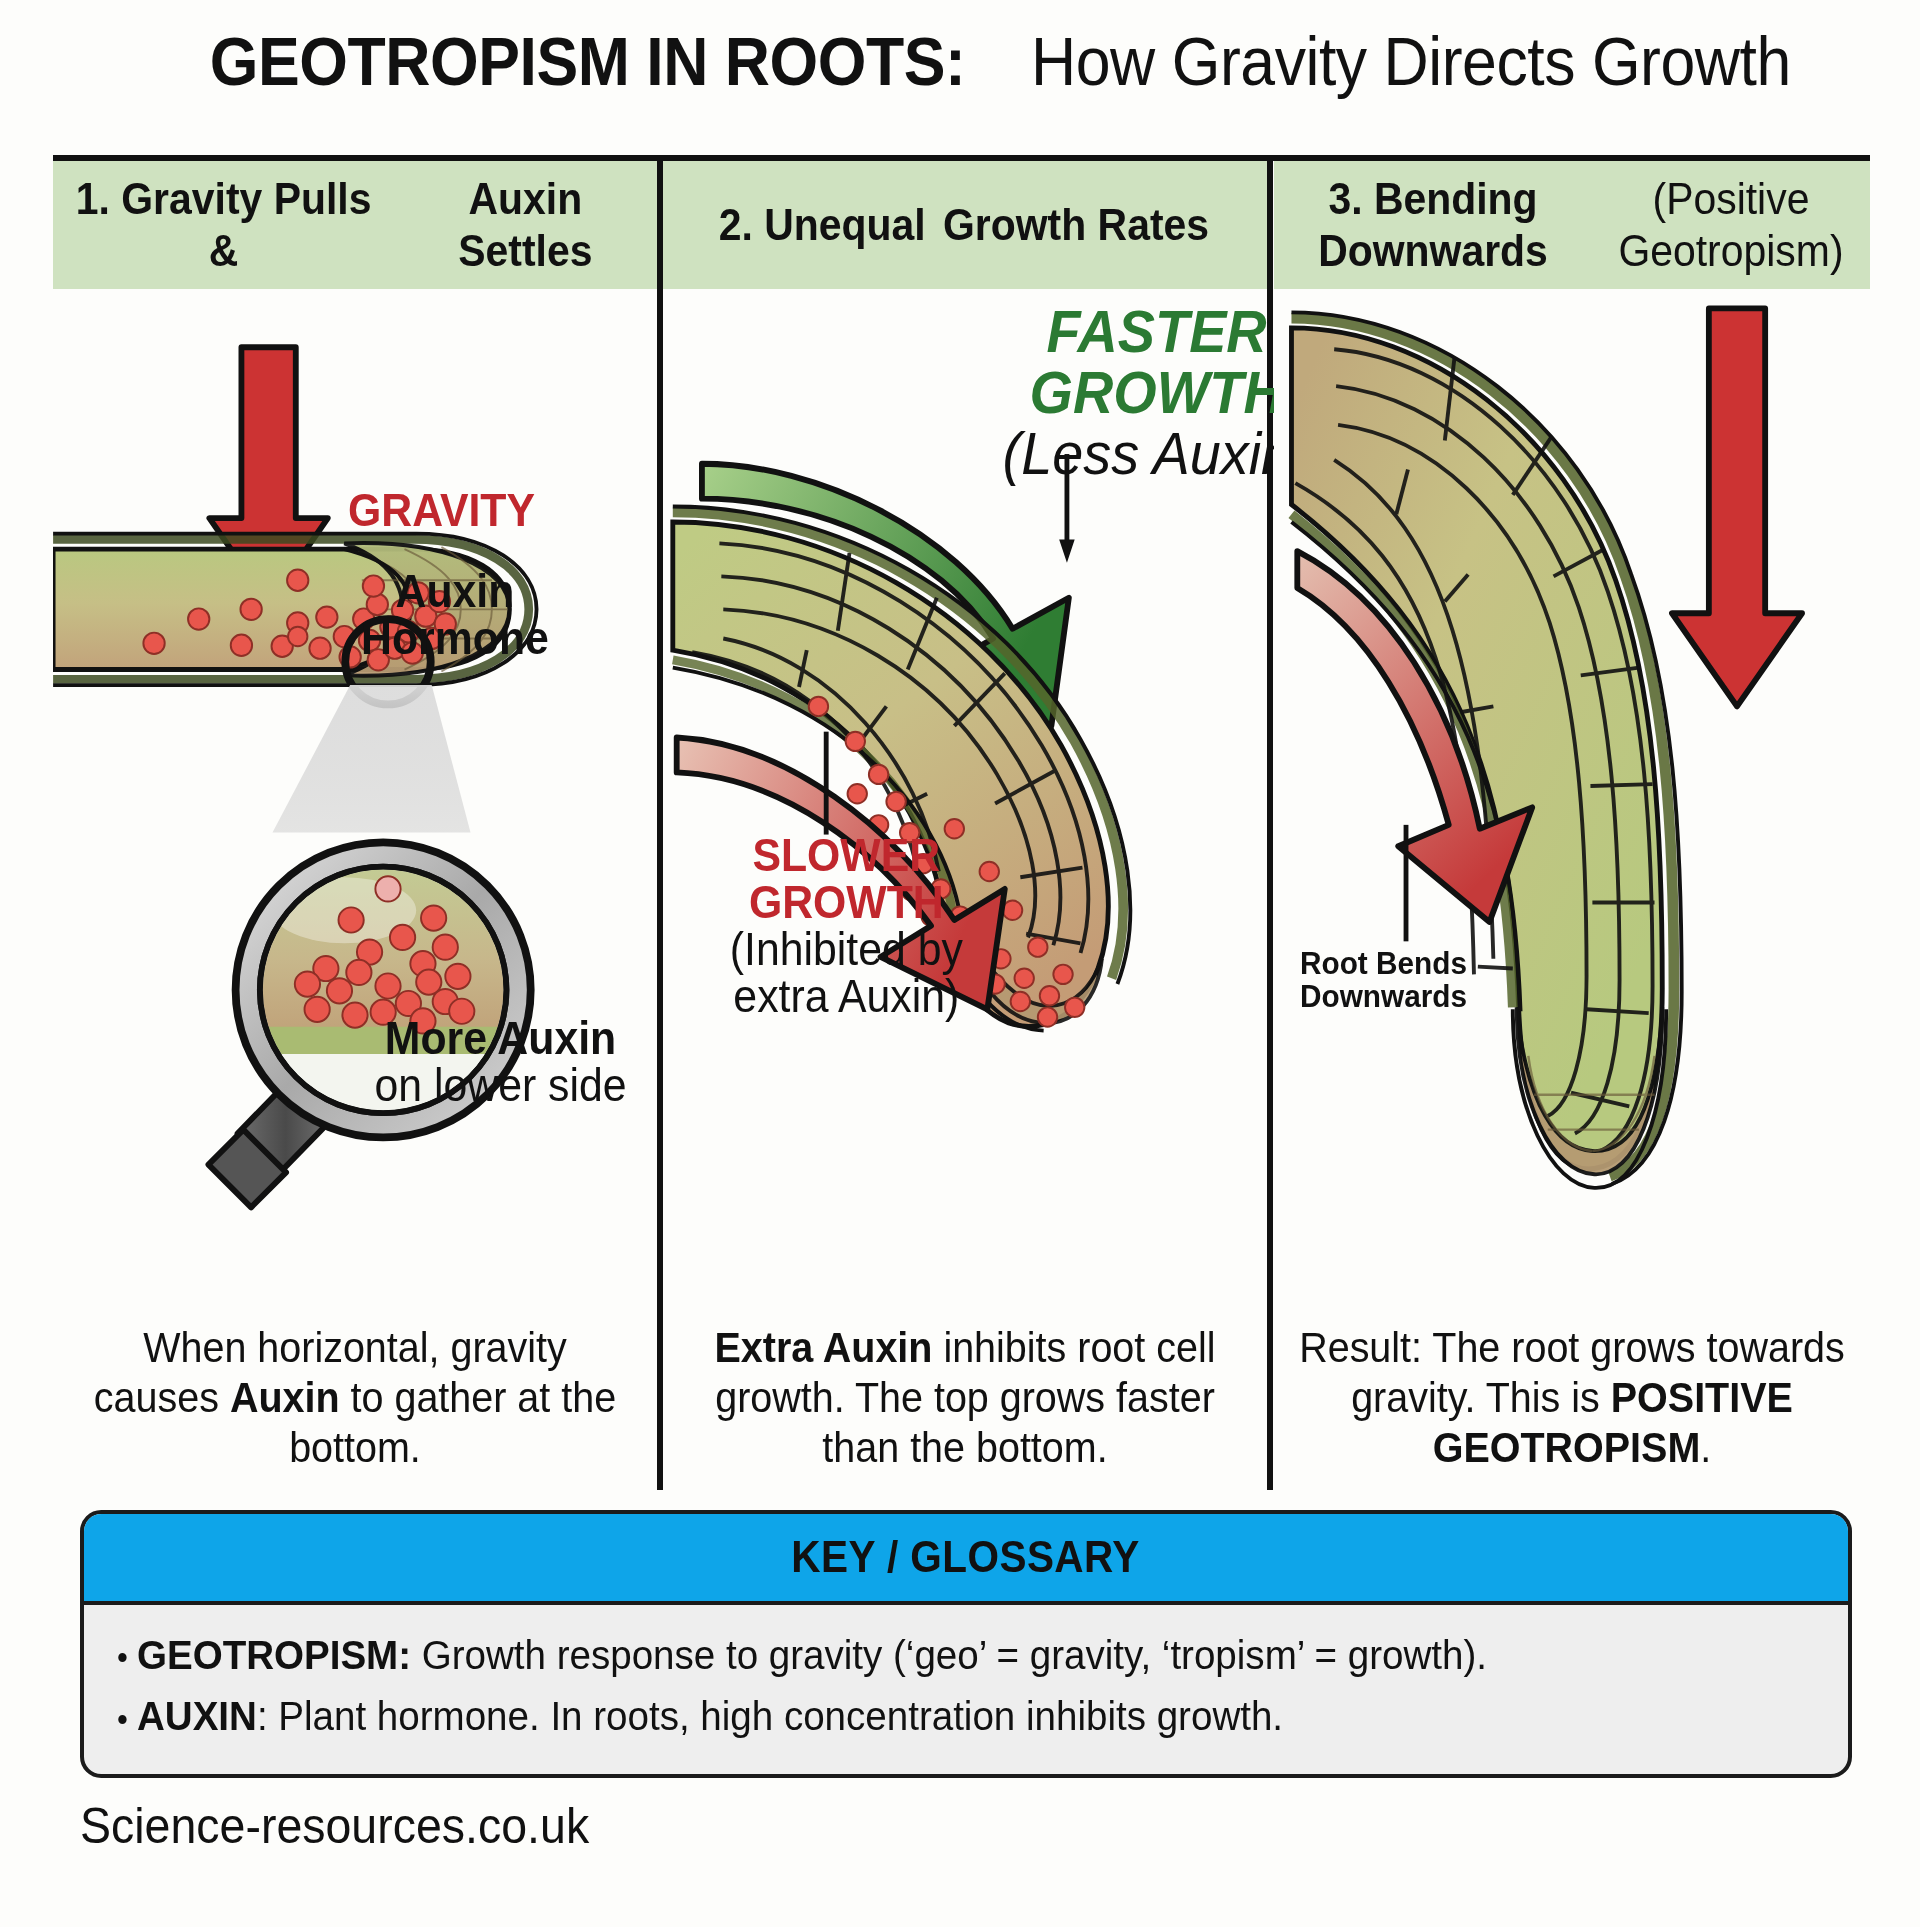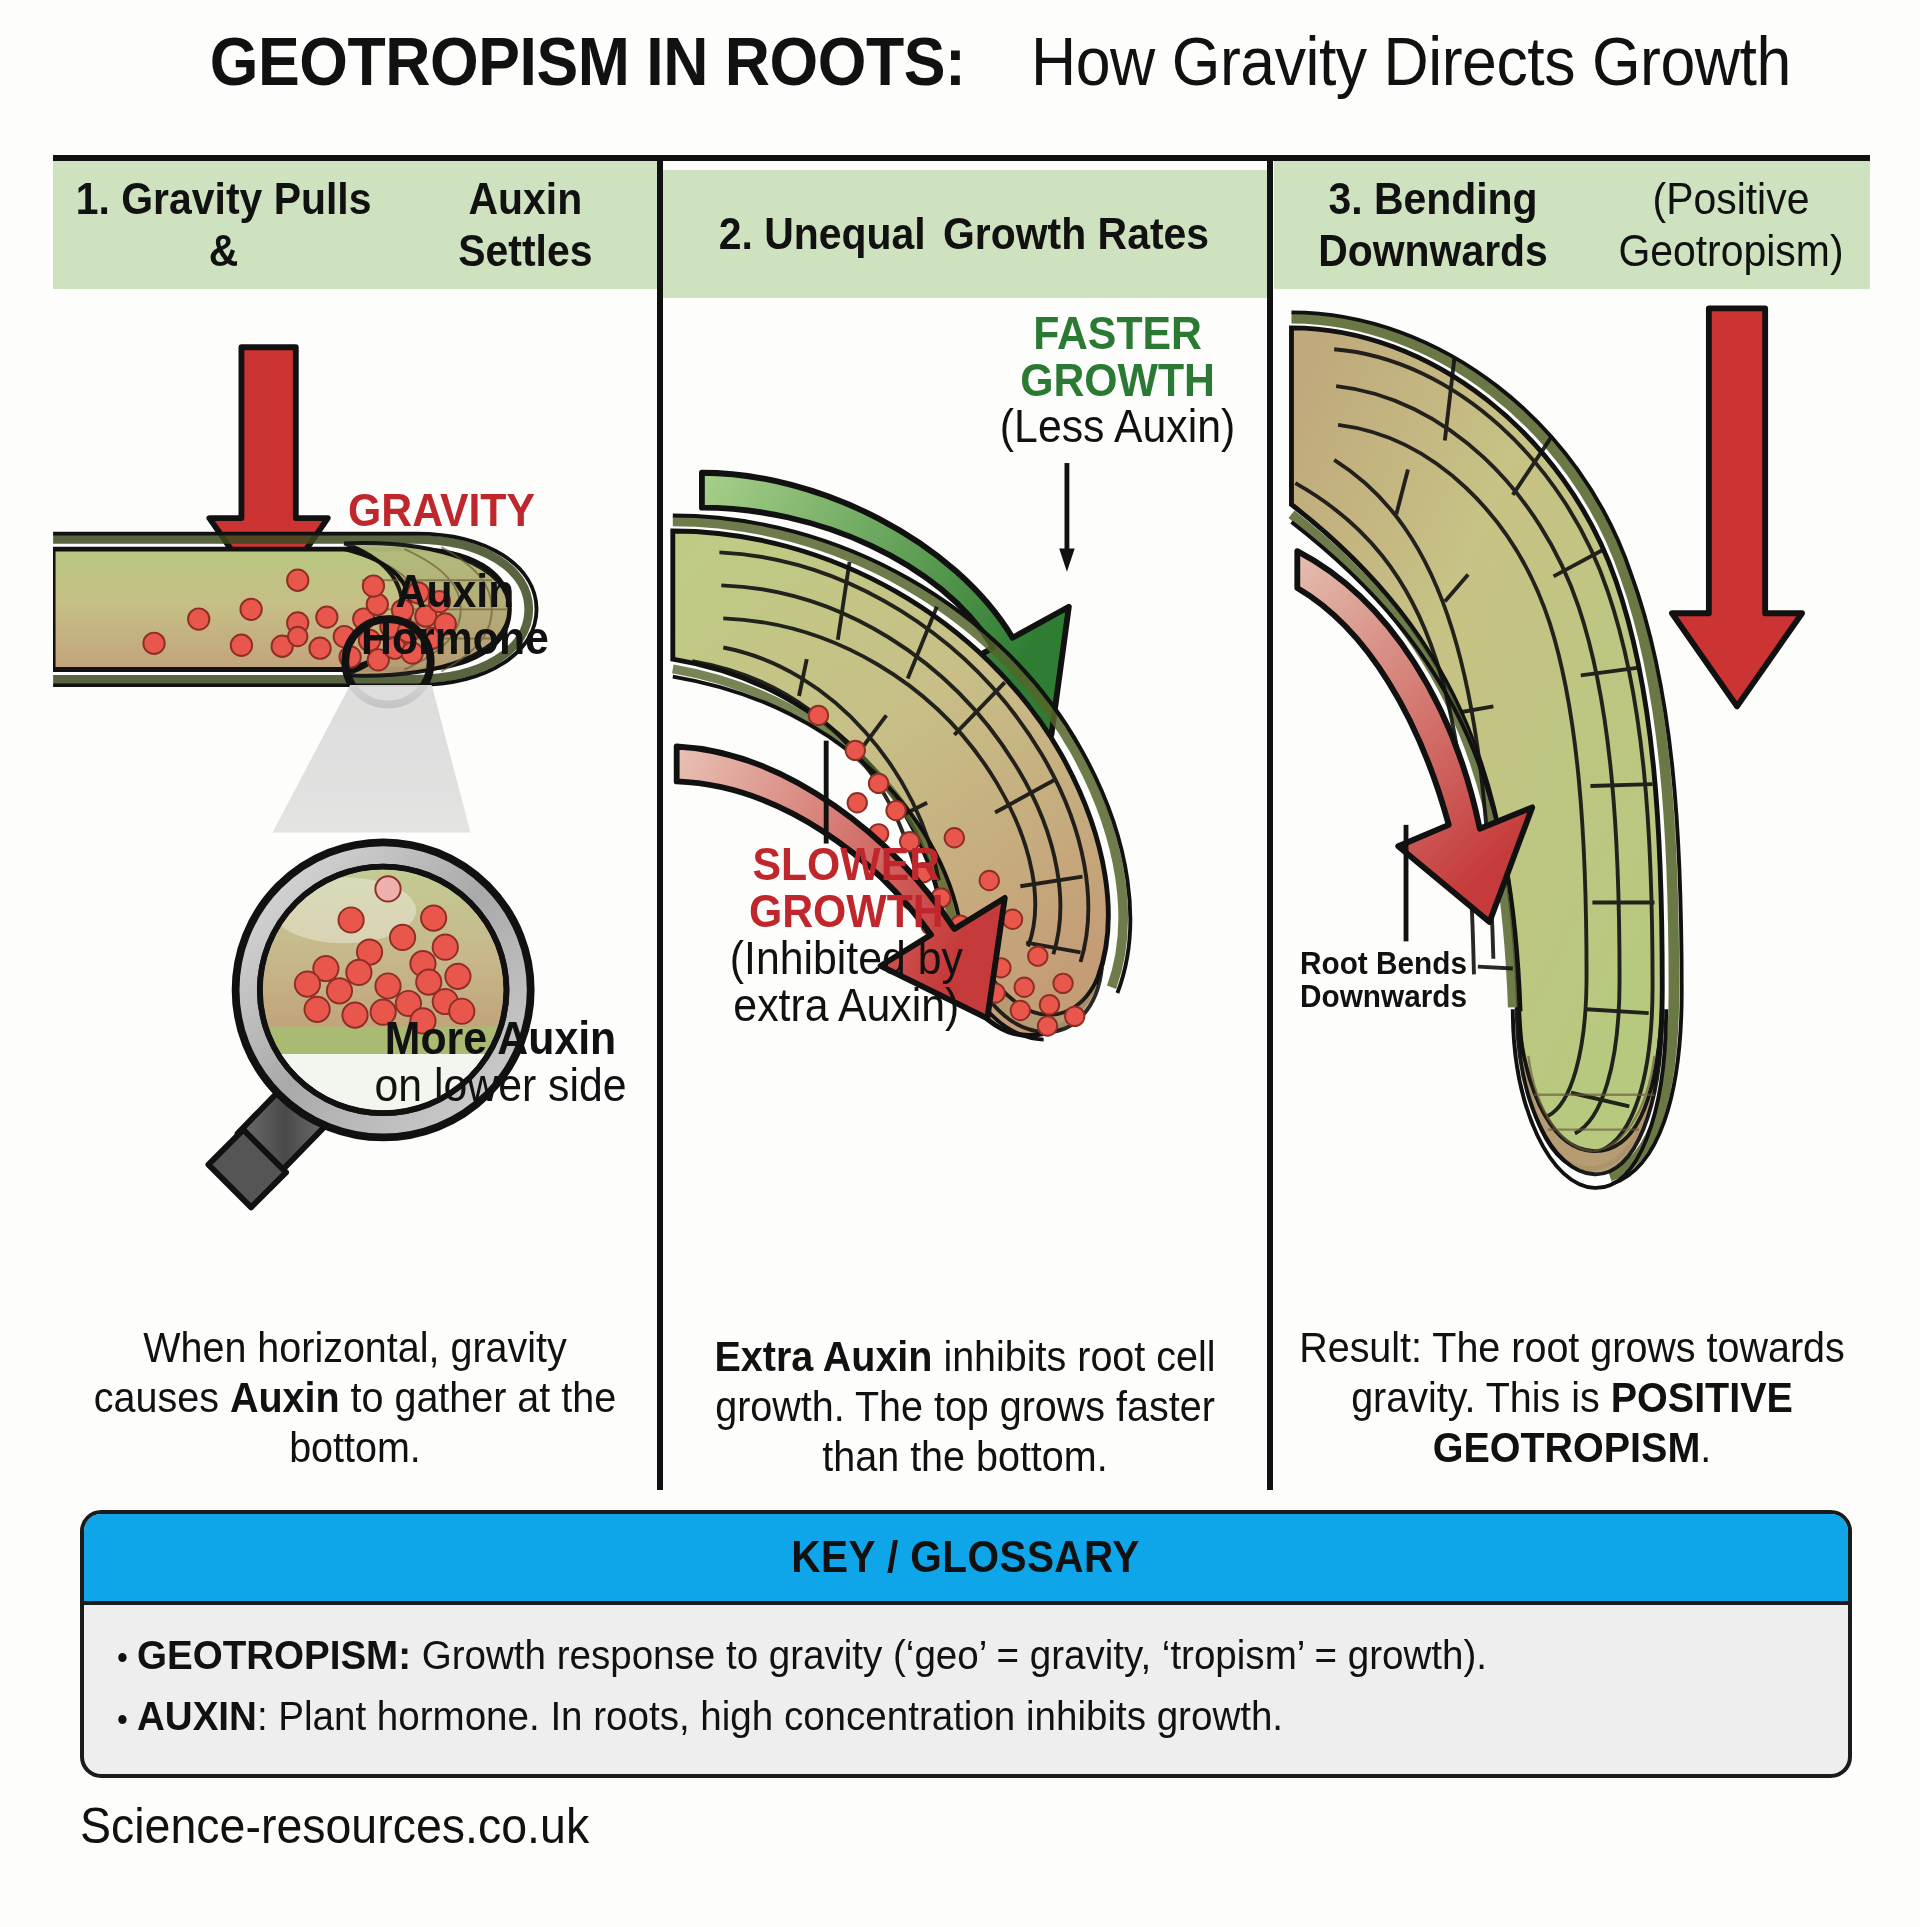--- a/index.html
+++ b/index.html
@@ -32,21 +32,21 @@
 
   
   .columns{
     position:absolute;left:53px;top:155px;width:1817px;height:1329px;
     border-top:6.8px solid #111;
   }
   .col{
     position:absolute;top:0;height:1329px;
   }
   .col-1{left:0;width:604px;}
-  .col-2{left:610px;width:604px;margin-top:9px;}
+  .col-2{left:610px;width:604px;}
   .col-3{left:1221px;width:596px;}
 
   .vdiv{
     position:absolute;top:0;width:5.8px;height:1329px;background:#111;
   }
   .vdiv-1{left:604px;}
   .vdiv-2{left:1214px;}
 
   .col-head{
     background:#cfe2c0;
@@ -410,21 +410,21 @@
             <path d="M14 462 C128 468 238 556 300 650 L352 618 L334 742 L224 688 L276 656
                      C220 578 122 502 14 498 Z" fill="url(#redArrow2)" stroke="#111" stroke-width="6" stroke-linejoin="round"></path>
           </g>
 
           <path d="M416 170 L416 262" stroke="#111" stroke-width="5" fill="none"></path>
           <path d="M408 258 L424 258 L416 282 Z" fill="#111"></path>
 
           <path d="M168 456 L168 562" stroke="#111" stroke-width="5" fill="none"></path>
         </svg>
 
-        <div class="label" style="left:328px;top:11.6px;font-size:46px;">
+        <div class="label" style="left:328px;top:11.6px;font-size:60px;font-style:italic;">
           <span class="lbl-green">FASTER</span>
           <span class="lbl-green">GROWTH</span>
           <span class="lbl-reg">(Less Auxin)</span>
         </div>
 
         <div class="label" style="left:58px;top:543px;font-size:46px;">
           <span class="lbl-red">SLOWER</span>
           <span class="lbl-red">GROWTH</span>
           <span class="lbl-reg">(Inhibited by</span>
           <span class="lbl-reg">extra Auxin)</span>

